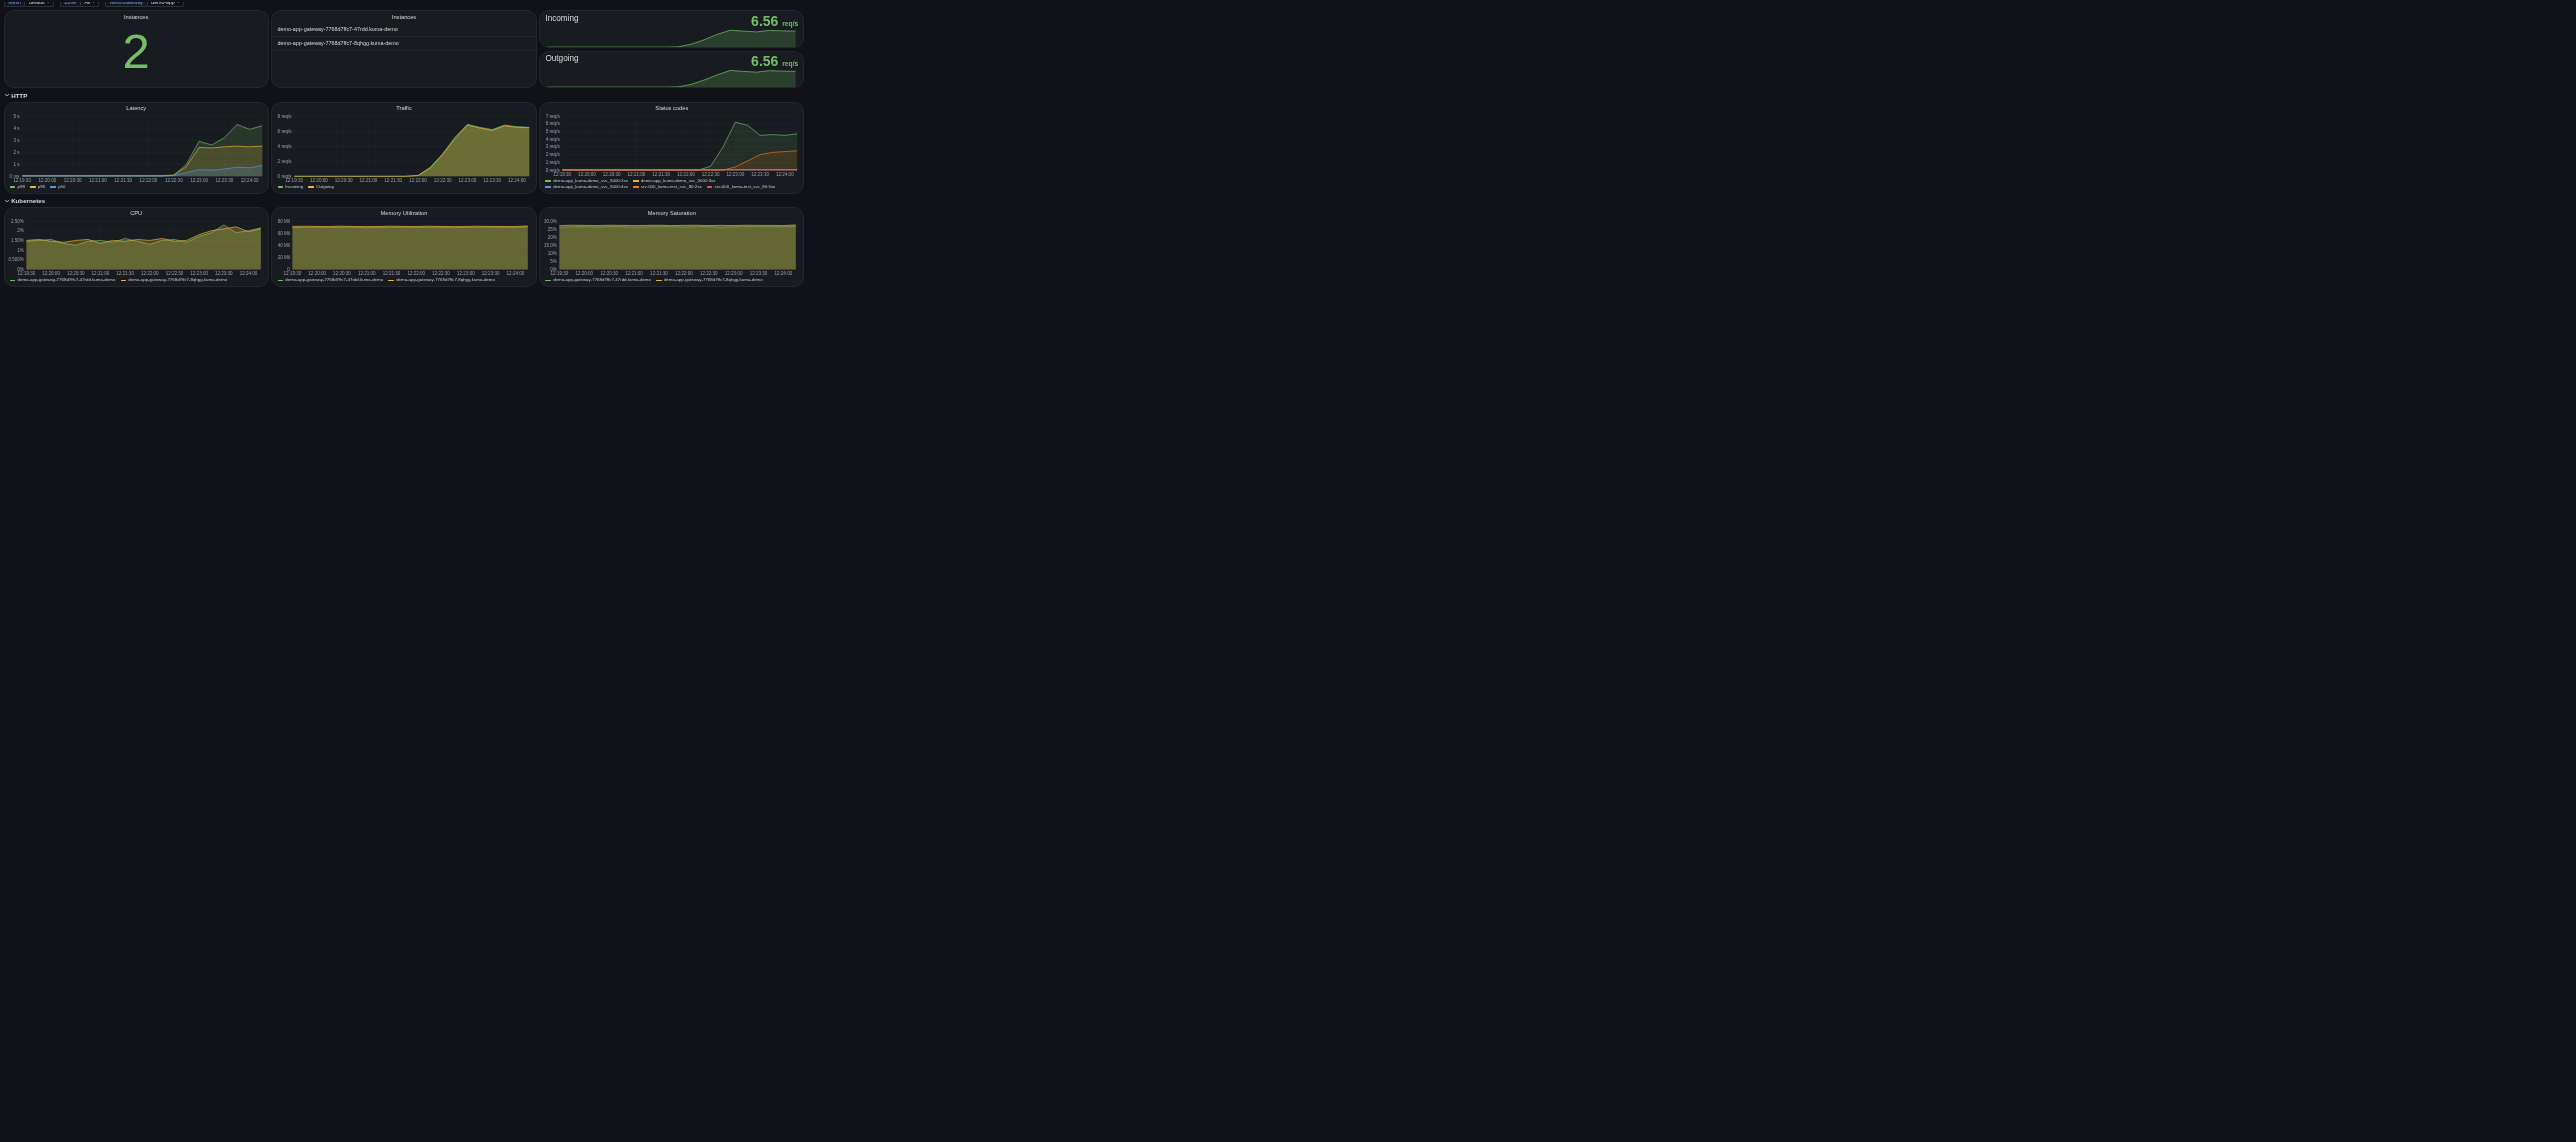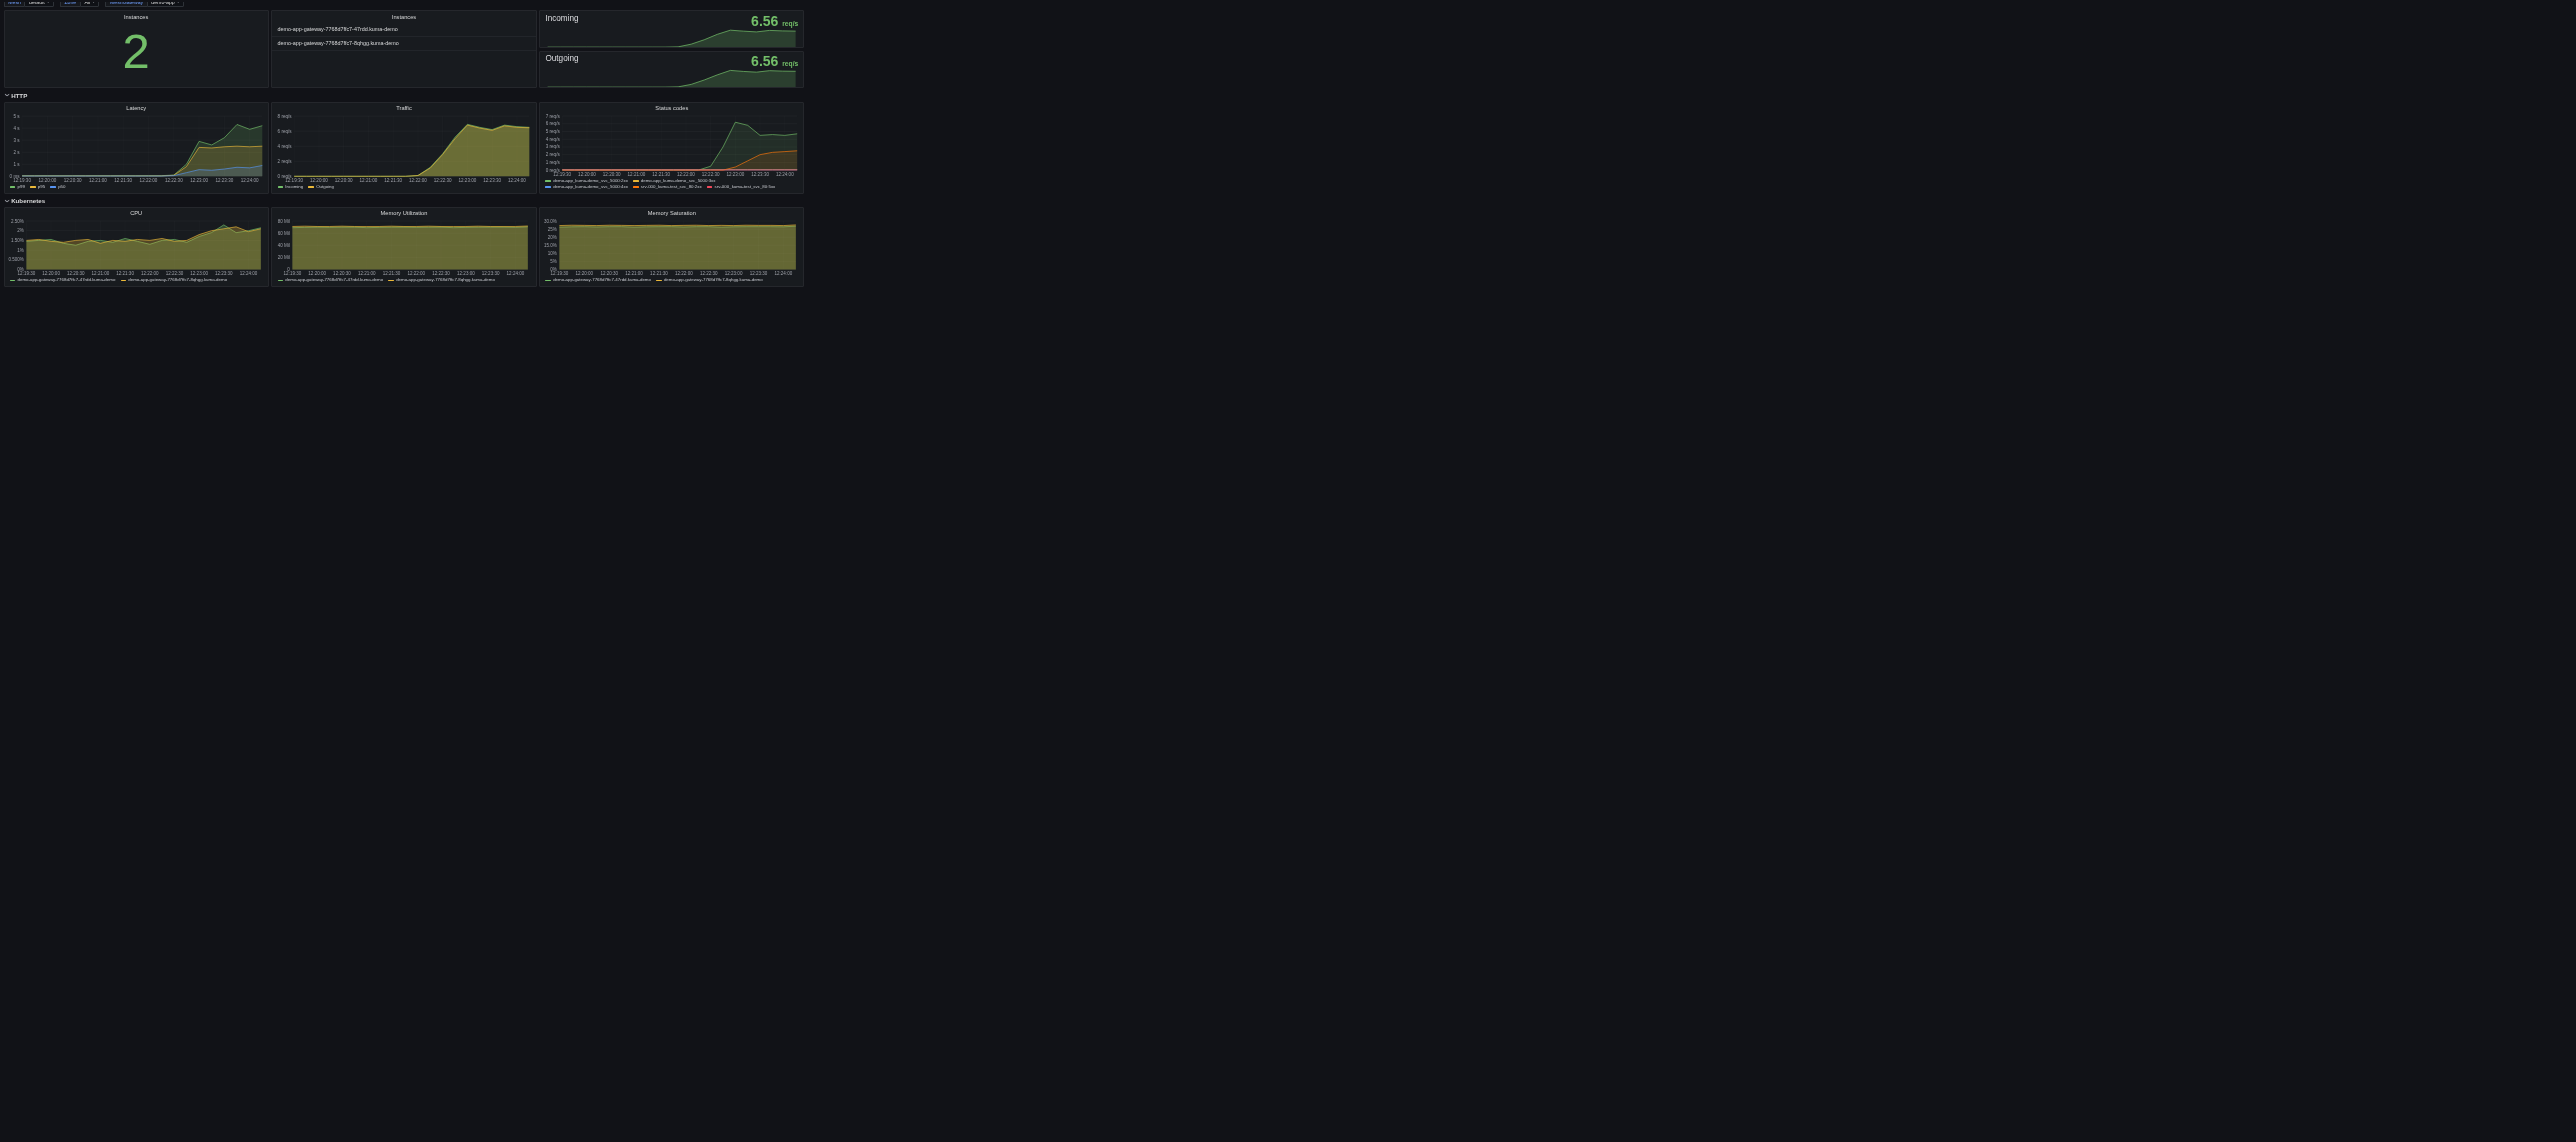--- a/index.html
+++ b/index.html
@@ -21,21 +21,21 @@
   .var-value { font-size:5.2px; color:#d8d9da; padding:1.5px 3.6px; border:0.5px solid #2e3238; background:#0f1116; border-radius:0 1px 1px 0; display:flex; align-items:center; gap:2.6px; white-space:nowrap; cursor:pointer; }
   .caret { font-size:3.6px; color:#9da0a8; }
 
   .row { display:grid; grid-template-columns:1fr 1fr 1fr; gap:2.6px; flex:0 0 auto; }
   .row-top { height:78px; }
   .row-http { height:92px; }
   .row-k8s { height:80px; }
   .stack { display:flex; flex-direction:column; gap:2.6px; min-height:0; }
   .stack .panel { flex:1; }
 
-  .panel { background:#181b1f; border:0.5px solid #25272c; border-radius:1px; display:flex; flex-direction:column; min-width:0; min-height:0; position:relative; }
+  .panel { background:#181b1f; border:0.5px solid #25272c; border-radius:10px; display:flex; flex-direction:column; min-width:0; min-height:0; position:relative; }
   .panel-title { margin:0; font-size:5.7px; font-weight:500; color:#d8d9da; text-align:center; padding:2.6px 2.1px 0.5px; line-height:6.7px; cursor:pointer; white-space:nowrap; overflow:hidden; }
 
   .big-stat { flex:1; display:flex; align-items:center; justify-content:center; font-size:49px; font-weight:500; line-height:1; padding-bottom:6.2px; }
 
   .inst-list { padding-top:2.1px; }
   .inst-row { font-size:5.4px; color:#d8d9da; padding:3.1px 5.2px 3.6px; border-bottom:0.5px solid rgba(204,204,220,0.06); cursor:pointer; white-space:nowrap; overflow:hidden; }
 
   .stat-head { display:flex; justify-content:space-between; align-items:flex-start; padding:2.6px 5.2px 0 5.2px; }
   .stat-title { margin:0; font-size:8.2px; font-weight:400; color:#dcdde0; }
   .stat-value { font-size:14px; font-weight:700; line-height:1; white-space:nowrap; }

